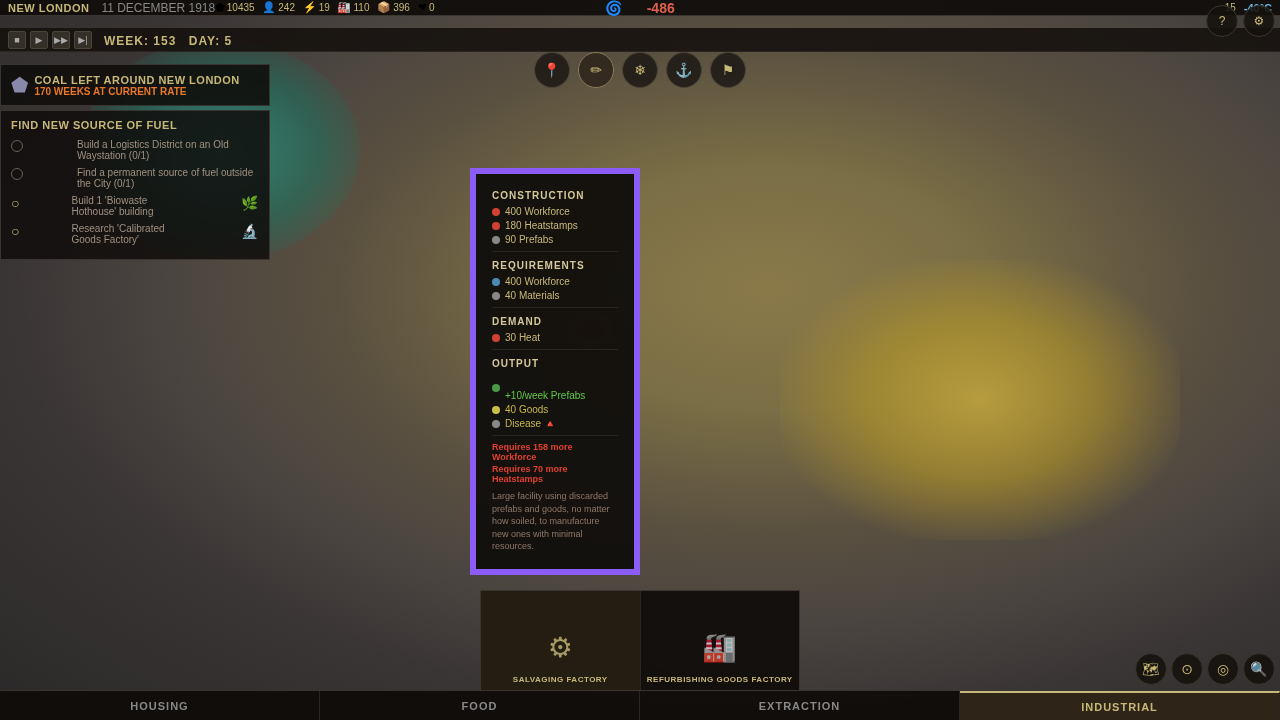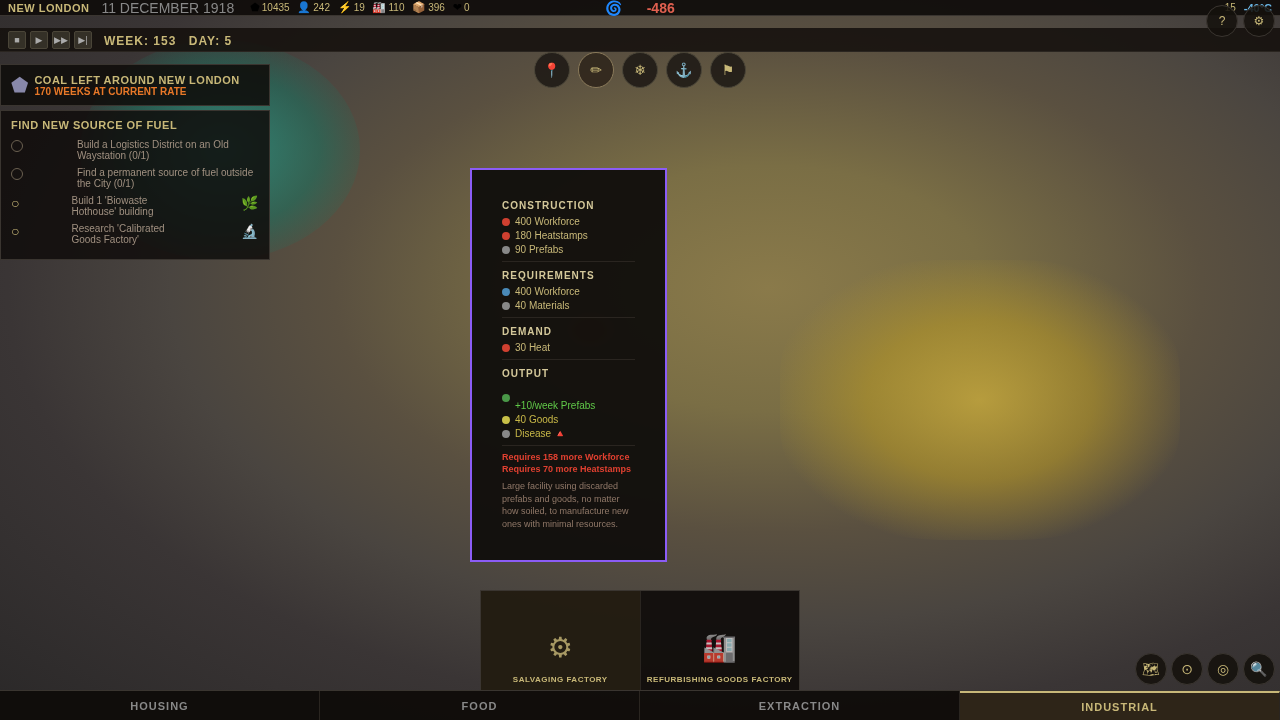--- a/index.html
+++ b/index.html
@@ -62,22 +62,21 @@
     }
     .top-bar-location {
       color: #c8b878;
       font-size: 11px;
       font-weight: bold;
       letter-spacing: 0.5px;
       margin-right: 12px;
     }
     .top-bar-date {
       color: #888;
-      font-size: 14px;
-      margin-right: 16px;
+      font-size: 12px;
     }
 
     .top-bar-right {
       margin-left: auto;
       display: flex;
       align-items: center;
       gap: 8px;
     }
     .top-bar-temp {
       color: #6ab8e8;
@@ -208,25 +207,25 @@
     .mission-item .mission-icon {
       font-size: 14px;
       margin-left: 4px;
     }
 
     
     #info-panel {
       position: absolute;
       top: 168px;
       left: 470px;
-      width: 197px;
+      width: 170px;
       background: rgba(18,15,12,0.97);
-      border: 2px solid #8b5cf6;
+      border: 6px solid #8b5cf6;
       z-index: 200;
-      padding: 30px;
+      padding: 16px;
     }
     .info-section-title {
       color: #d4c89a;
       font-size: 10px;
       font-weight: bold;
       letter-spacing: 1px;
       text-transform: uppercase;
       margin-bottom: 5px;
       margin-top: 8px;
     }

